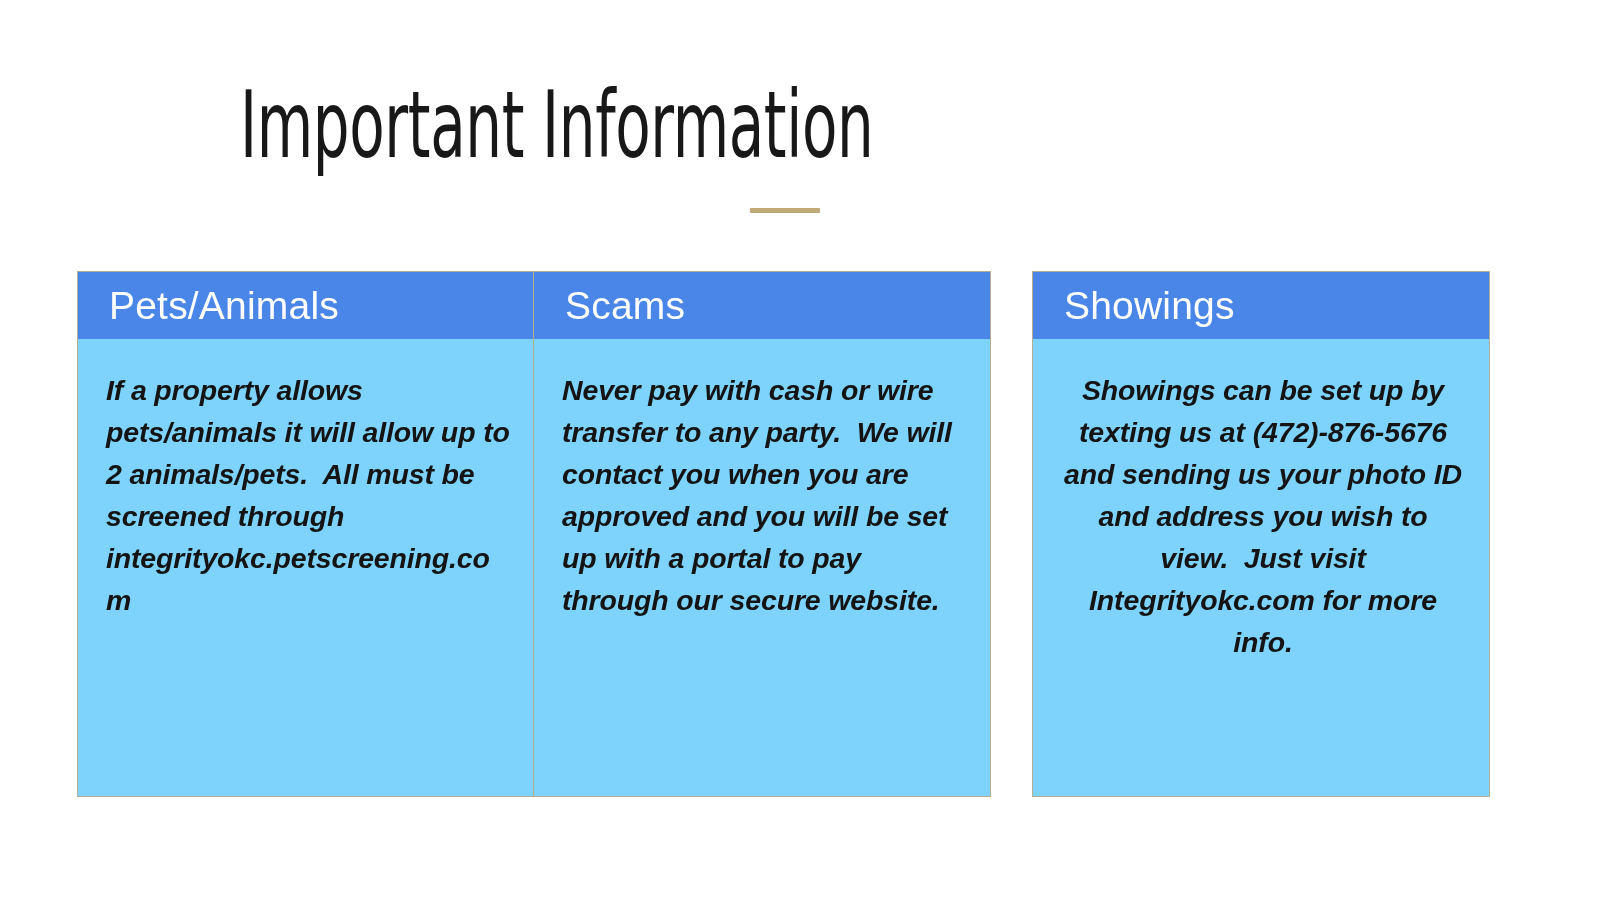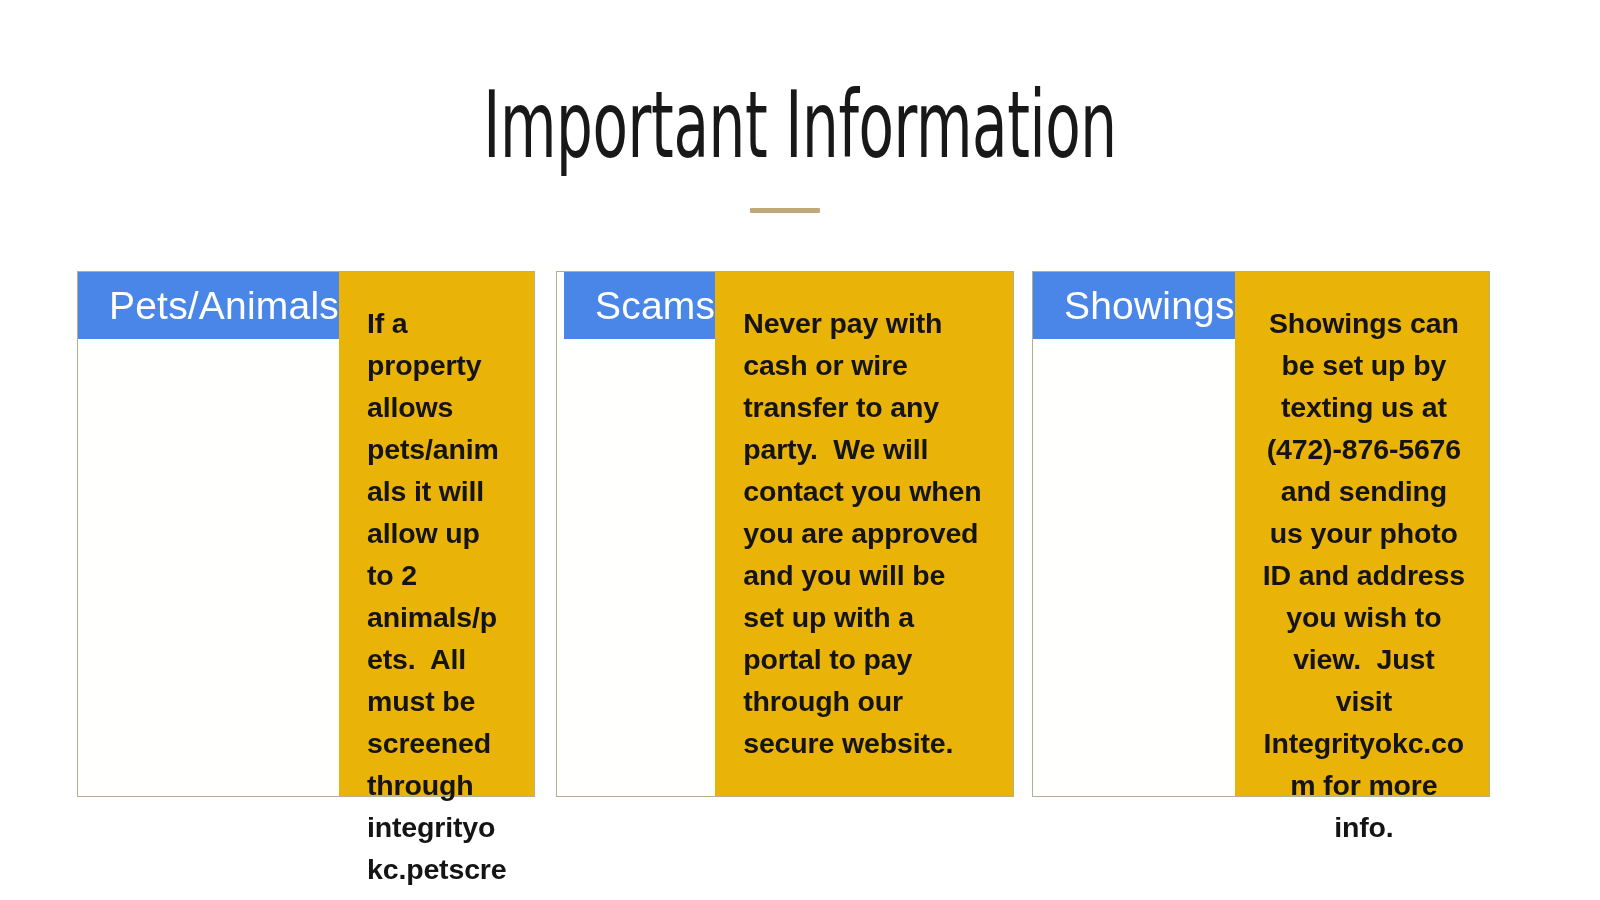--- a/index.html
+++ b/index.html
@@ -21,21 +21,21 @@
     height: 900px;
     background: #ffffff;
   }
 
   
   #title-block {
     position: absolute;
     left: 0;
     top: 78px;
     width: 1600px;
-    text-align: center;
+    text-align: left;
   }
   #page-title {
     display: block;
     font-family: "DejaVu Sans Condensed", "Liberation Sans Narrow", "Liberation Sans", sans-serif;
     font-size: 92px;
     font-weight: 300;
     line-height: 96px;
     letter-spacing: -0.5px;
     color: #181818;
     transform: scaleX(0.70);
@@ -64,24 +64,24 @@
 
   .card {
     position: absolute;
     top: 0;
     width: 458px;
     height: 526px;
     box-sizing: border-box;
     background: #fffffd;
     border: 1px solid #b7ad90;
     display: flex;
-    flex-direction: row;
+    flex-direction: column;
   }
   .card.c0 { left: 0px; }
-  .card.c1 { left: 479px; padding-left: 7px; }
+  .card.c1 { left: 456px; }
   .card.c2 { left: 955px; text-align: center; }
 
   .card-header {
     flex: 0 0 auto;
     height: 67px;
     background: #4a86e8;
     display: flex;
     align-items: center;
     padding: 0 0 0 31px;
     box-sizing: border-box;
@@ -93,21 +93,22 @@
     line-height: 44px;
     color: #ffffff;
     letter-spacing: 0.2px;
     white-space: nowrap;
   }
 
   .card-body {
     flex: 1 1 auto;
     padding: 30px 24px 18px 28px;
     box-sizing: border-box;
-    background: #eab308;
+    background: #7dd3fc;
+    font-style: italic;
   }
   .card-text {
     font-family: "Liberation Sans", "DejaVu Sans", sans-serif;
     font-size: 28.5px;
     font-weight: bold;
     line-height: 42px;
     color: #141414;
     letter-spacing: -0.15px;
     white-space: pre-wrap;
     word-break: break-word;

